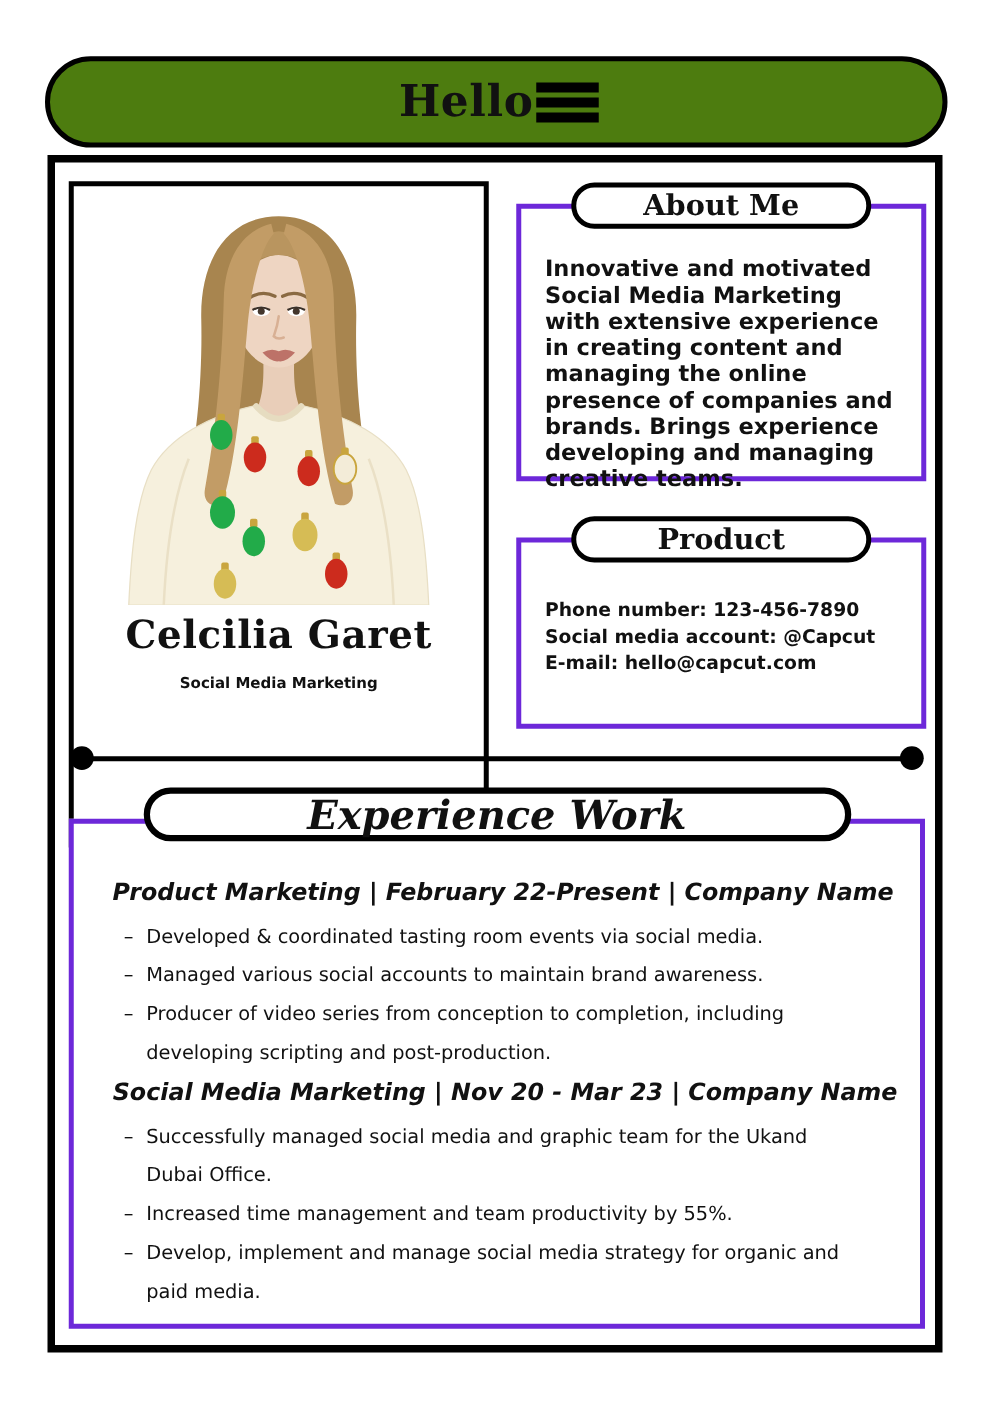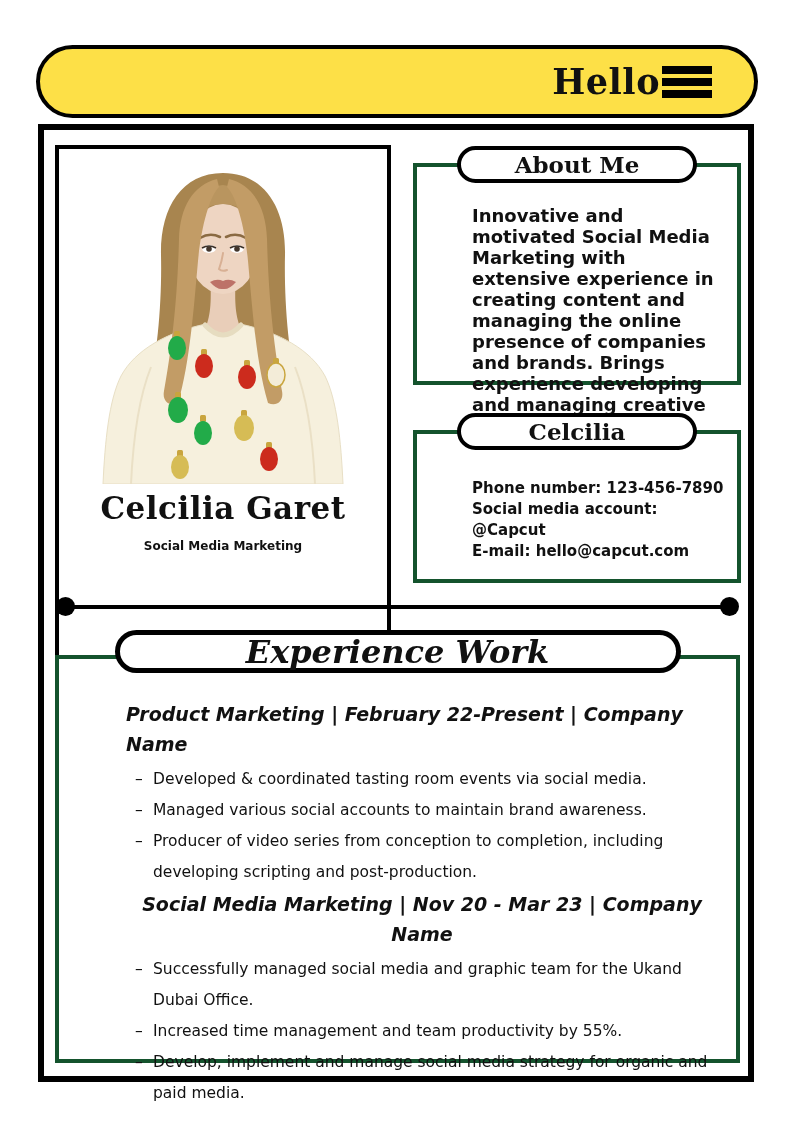--- a/index.html
+++ b/index.html
@@ -2,39 +2,39 @@
 <html><head>
 <meta charset="utf-8">
 <style>
   html,body{margin:0;padding:0;background:#fff;}
   .page{position:relative;width:793px;height:1122px;background:#fff;overflow:hidden;
         font-family:"DejaVu Sans",sans-serif;color:#111;}
   .serif{font-family:"DejaVu Serif",serif;font-weight:700;}
 
   
   .hello-pill{position:absolute;left:36px;top:45px;width:722px;height:73px;box-sizing:border-box;
-              border:4px solid #000;border-radius:40px;background:#fde047;
-              display:flex;align-items:center;justify-content:flex-end;padding:0 40px 0 46px;}
+              border:4px solid #000;border-radius:40px;background:#4d7c0f;
+              display:flex;align-items:center;justify-content:center;padding:0 40px 0 46px;}
   .hello-title{font-size:35px;letter-spacing:.5px;line-height:1;}
   .hamburger{display:flex;flex-direction:column;gap:4px;cursor:pointer;padding:2px;}
   .hamburger span{display:block;width:50px;height:8px;background:#000;}
 
   
   .outer-box{position:absolute;left:38px;top:124px;width:716px;height:958px;box-sizing:border-box;
              border:6px solid #000;background:#fff;}
 
   
   .photo-box{position:absolute;left:55px;top:145px;width:336px;height:533px;box-sizing:border-box;
              border:4px solid #000;background:#fff;}
   .photo-box svg{display:block;margin:0 auto;}
   .profile-name{position:absolute;left:0;right:0;top:341px;text-align:center;font-size:31px;letter-spacing:.5px;}
   .profile-role{position:absolute;left:0;right:0;top:390px;text-align:center;font-size:12px;font-weight:700;}
 
   
-  .tag-box{position:absolute;box-sizing:border-box;border:4px solid #14532d;background:#fff;padding-left:36px;}
+  .tag-box{position:absolute;box-sizing:border-box;border:4px solid #6d28d9;background:#fff;}
   .tag-pill{position:absolute;left:50%;transform:translateX(-50%);box-sizing:border-box;
             background:#fff;border:4px solid #000;border-radius:26px;
             display:flex;align-items:center;justify-content:center;
             font-family:"DejaVu Serif",serif;font-weight:700;}
   .about-box{left:413px;top:163px;width:328px;height:222px;}
   .about-box .tag-pill{top:-21px;width:240px;height:37px;font-size:23px;}
   .about-text{padding:38px 18px 0 19px;font-size:18px;line-height:21px;font-weight:700;}
 
   .contact-box{left:413px;top:430px;width:328px;height:153px;}
   .contact-box .tag-pill{top:-21px;width:240px;height:37px;font-size:23px;}
@@ -146,21 +146,21 @@
     <div class="profile-name serif">Celcilia Garet</div>
     <div class="profile-role">Social Media Marketing</div>
   </div>
 
   <div class="tag-box about-box">
     <div class="tag-pill">About Me</div>
     <div class="about-text">Innovative and motivated Social Media Marketing with extensive experience in creating content and managing the online presence of companies and brands. Brings experience developing and managing creative teams.</div>
   </div>
 
   <div class="tag-box contact-box">
-    <div class="tag-pill">Celcilia</div>
+    <div class="tag-pill">Product</div>
     <div class="contact-list">
       <div>Phone number: 123-456-7890</div>
       <div>Social media account: @Capcut</div>
       <div>E-mail: hello@capcut.com</div>
     </div>
   </div>
 
   <div class="divider-line"></div>
   <div class="divider-dot dot-left"></div>
   <div class="divider-dot dot-right"></div>

